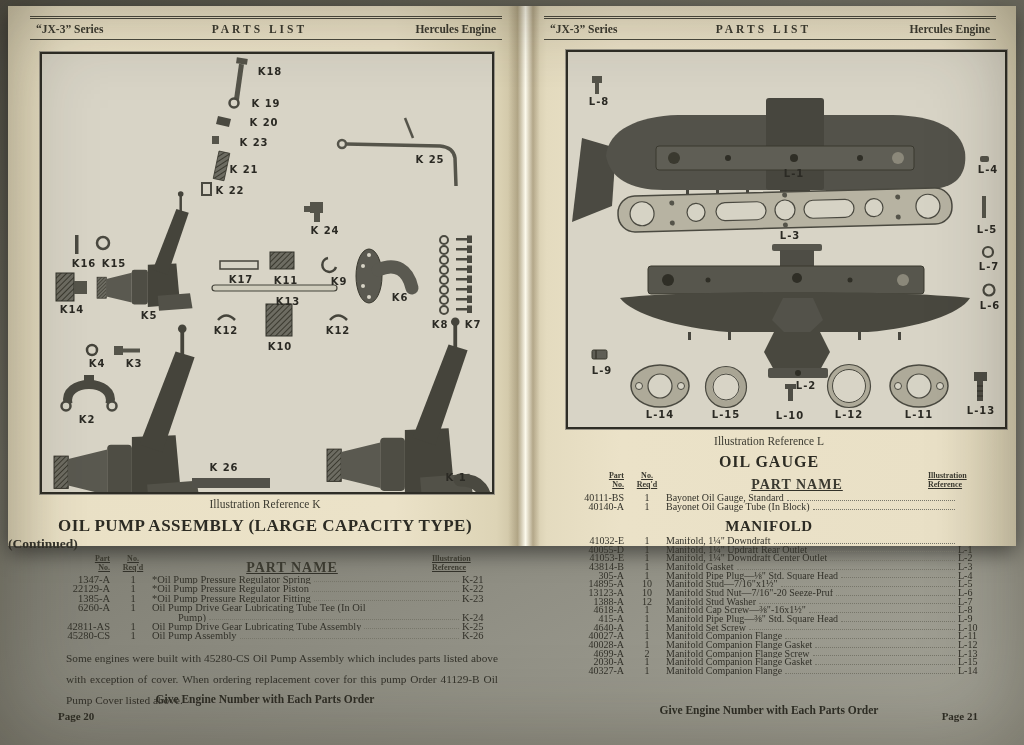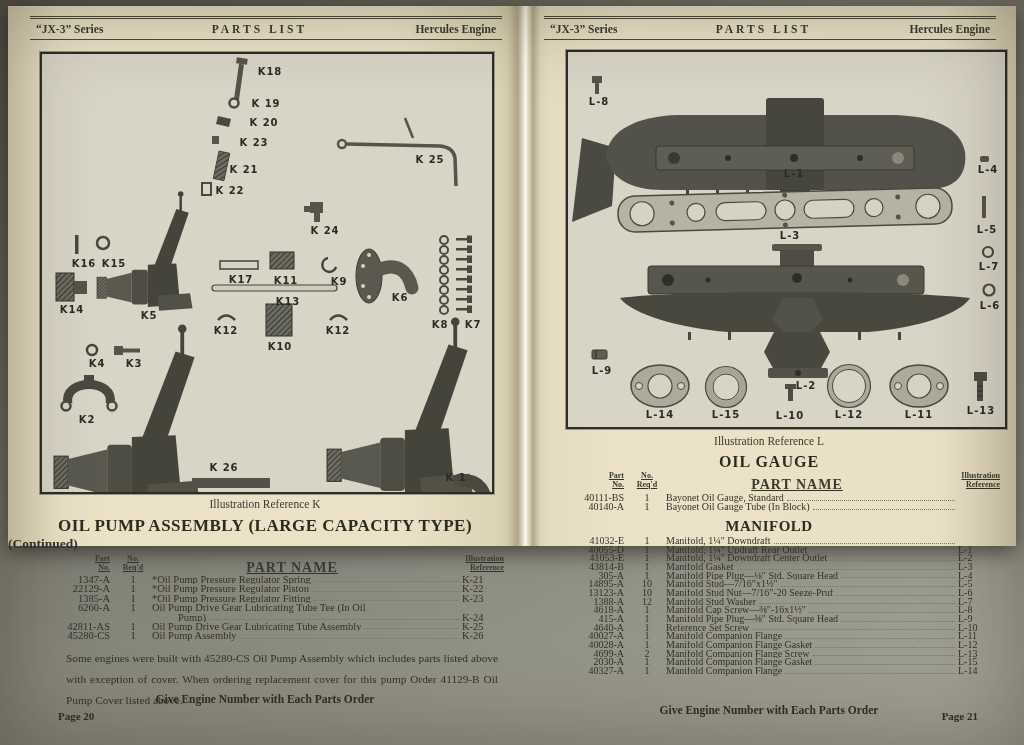--- a/index.html
+++ b/index.html
@@ -31,21 +31,21 @@
   .title-k{top:510px;font-size:17px;letter-spacing:.5px;}
   .sub-k{top:530px;font-size:13.5px;font-weight:bold;position:absolute;left:0;right:0;}
   .title-gauge{top:447px;font-size:16px;letter-spacing:1px;}
   .title-manifold{top:512px;font-size:15px;letter-spacing:.5px;}
   .thead{position:absolute;display:flex;align-items:flex-end;font-family:"Liberation Serif","DejaVu Serif",serif;text-decoration:underline;}
   .thead-k{left:28px;right:18px;top:549px;}
   .thead-g{left:28px;right:16px;top:466px;}
   .hd{font-weight:bold;font-size:8px;line-height:8.5px;color:#3b3a30;text-align:center;}
   .hd i{display:block;font-style:normal;}
   .hd-name{flex:1;align-self:flex-end;font-size:14px;letter-spacing:1px;}
-  .hd-ref{width:72px;text-align:right;}
+  .hd-ref{width:72px;text-align:left;}
   .tbody{position:absolute;}
   .tb-k{left:28px;right:18px;top:569px;font-size:10.5px;line-height:9.4px;}
   .tb-g{left:28px;right:16px;top:488px;font-size:10px;line-height:8.8px;}
   .tb-m{left:28px;right:16px;top:531px;font-size:10px;line-height:8.65px;}
   .trow{display:flex;align-items:baseline;}
   .c-no{width:74px;text-align:right;padding-right:4px;}
   .c-req{width:38px;text-align:center;}
   .c-name{flex:1;display:flex;align-items:flex-end;min-width:0;}
   .nm-text{white-space:nowrap;overflow:hidden;}
   .cont .nm-text{padding-left:26px;}
@@ -580,21 +580,21 @@
             <span class="c-name">
               <span class="nm-text">Manifold Pipe Plug—⅜" Std. Square Head</span>
               <i class="leader"></i>
             </span>
             <span class="c-ref">L-9</span>
           </div>
           <div class="trow">
             <span class="c-no">4640-A</span>
             <span class="c-req">1</span>
             <span class="c-name">
-              <span class="nm-text">Reference Set Screw</span>
+              <span class="nm-text">Manifold Set Screw</span>
               <i class="leader"></i>
             </span>
             <span class="c-ref">L-10</span>
           </div>
           <div class="trow">
             <span class="c-no">40027-A</span>
             <span class="c-req">1</span>
             <span class="c-name">
               <span class="nm-text">Manifold Companion Flange</span>
               <i class="leader"></i>

